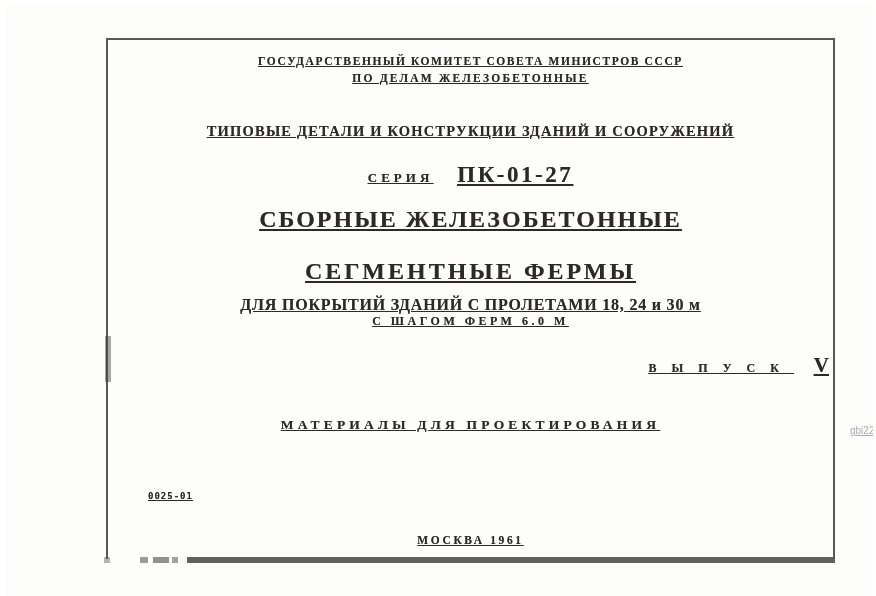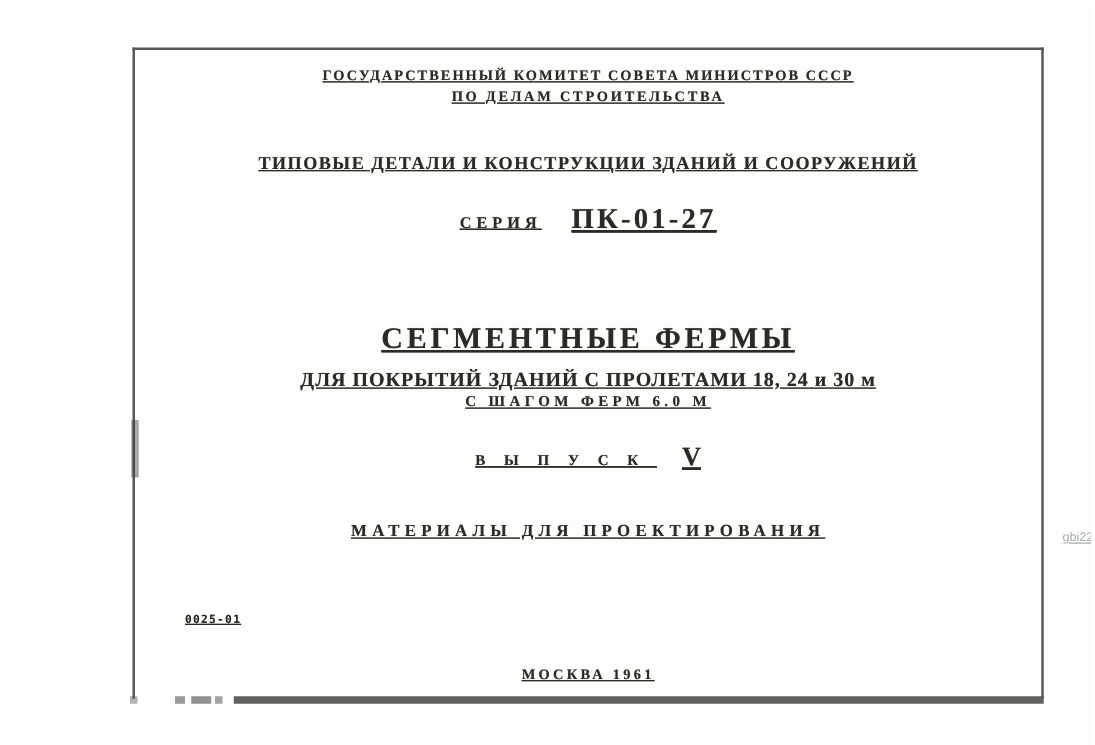--- a/index.html
+++ b/index.html
@@ -38,21 +38,21 @@
   .hdr2{top:64px;font-size:11.5px;letter-spacing:2.2px;}
   .caption{top:115px;font-size:14.5px;letter-spacing:1.2px;}
   .series-row{top:151px;display:flex;justify-content:center;align-items:baseline;gap:18px;}
   .series-label{font-size:13px;letter-spacing:4px;}
   .series-code{font-size:23px;letter-spacing:2.5px;}
   .ttl1{top:198px;font-size:24px;letter-spacing:2px;}
   .ttl2{top:224px;font-size:24px;letter-spacing:2px;}
   .ttl3{top:250px;font-size:24px;letter-spacing:3px;}
   .sub1{top:288px;font-size:16px;letter-spacing:.8px;}
   .sub2{top:306px;font-size:12px;letter-spacing:3.5px;}
-  .issue-row{top:343px;display:flex;justify-content:center;align-items:baseline;gap:14px;}
+  .issue-row{top:343px;display:flex;justify-content:flex-end;align-items:baseline;gap:14px;}
   .issue-label{font-size:12px;letter-spacing:15px;}
   .issue-number{font-size:21px;letter-spacing:0;}
   .materials{top:409px;font-size:13.5px;letter-spacing:4.2px;}
   .doc-code{
     position:absolute;left:139px;top:482px;color:var(--ink);
     font-family:"DejaVu Sans Mono",monospace;font-weight:bold;font-size:9px;
     letter-spacing:1px;text-shadow:0 0 .4px rgba(43,42,38,.5);
   }
   .imprint{top:526px;font-size:11.5px;letter-spacing:2.6px;}
   .watermark{
@@ -68,29 +68,30 @@
 
   <div class="frame"></div>
   <div class="bseg a"></div>
   <div class="bseg b"></div>
   <div class="bseg c"></div>
   <div class="bseg d"></div>
   <div class="bseg main"></div>
   <div class="smudge"></div>
 
   <div class="line hdr1">ГОСУДАРСТВЕННЫЙ КОМИТЕТ СОВЕТА МИНИСТРОВ СССР</div>
-  <div class="line hdr2">ПО ДЕЛАМ СТРОИТЕЛЬСТВА</div>
+  <div class="line hdr2">ПО ДЕЛАМ ЖЕЛЕЗОБЕТОННЫЕ</div>
 
   <div class="line caption">ТИПОВЫЕ ДЕТАЛИ И КОНСТРУКЦИИ ЗДАНИЙ И СООРУЖЕНИЙ</div>
 
   <div class="line series-row">
     <span class="series-label">СЕРИЯ</span>
     <span class="series-code">ПК-01-27</span>
   </div>
 
+  <div class="line ttl1">СБОРНЫЕ ЖЕЛЕЗОБЕТОННЫЕ</div>
   <div class="line ttl3">СЕГМЕНТНЫЕ ФЕРМЫ</div>
 
   <div class="line sub1">ДЛЯ ПОКРЫТИЙ ЗДАНИЙ С ПРОЛЕТАМИ 18, 24 и 30 м</div>
   <div class="line sub2">С ШАГОМ ФЕРМ 6.0 М</div>
 
   <div class="line issue-row">
     <span class="issue-label">ВЫПУСК</span>
     <span class="issue-number">V</span>
   </div>
 

